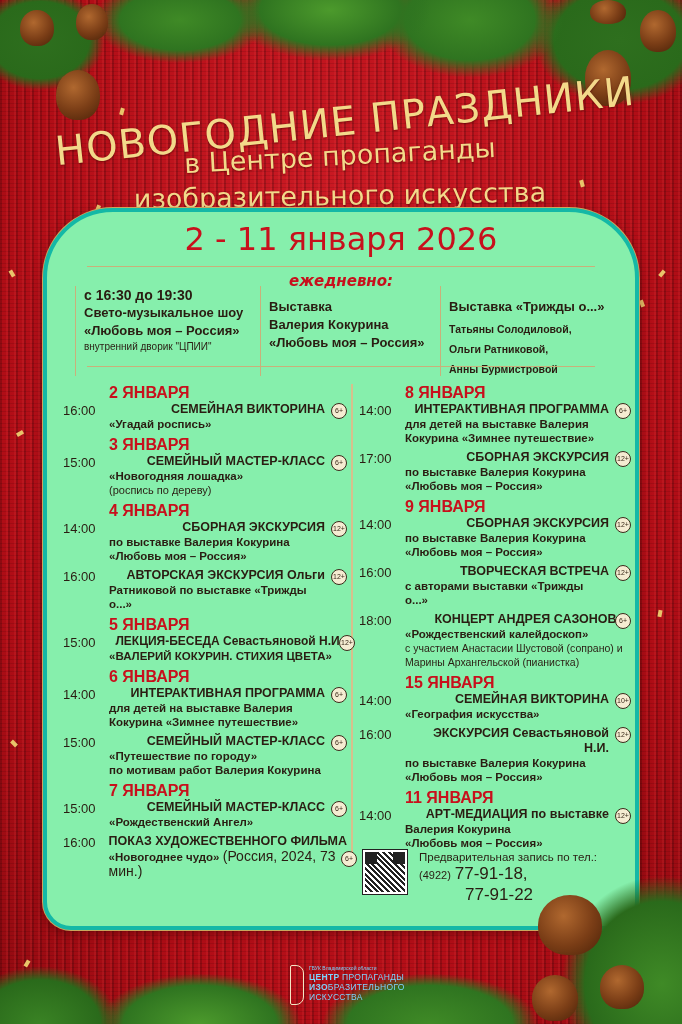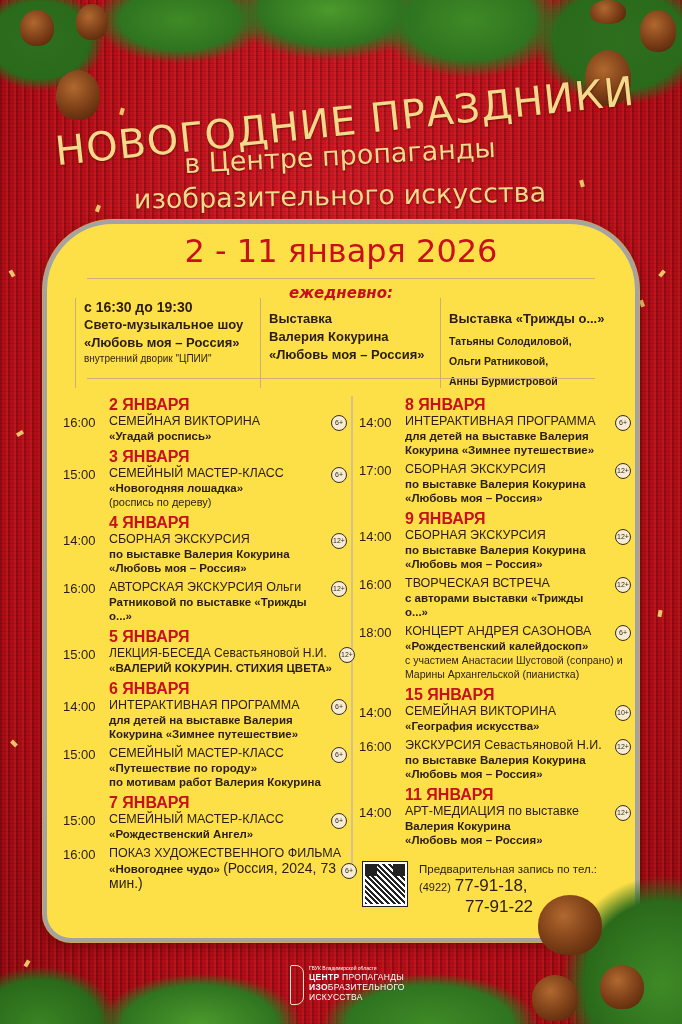--- a/index.html
+++ b/index.html
@@ -53,23 +53,23 @@
     .title-sub {
       position: absolute; left: 100px; width: 480px; text-align: center;
       color: #f3d98a; font-size: 27px; font-family: "DejaVu Sans", sans-serif;
       text-shadow: 0 1px 2px rgba(80,0,0,0.6);
     }
     .title-sub.l1 { top: 140px; transform: rotate(-3deg); }
     .title-sub.l2 { top: 180px; transform: rotate(-1deg); }
 
     
     .panel {
-      position: absolute; left: 43px; top: 220px; width: 596px; height: 722px;
-      background: #fde047;
-      border: 4px solid #a3a3a3;
+      position: absolute; left: 43px; top: 208px; width: 596px; height: 722px;
+      background: #86efac;
+      border: 4px solid #14b8a6;
       border-radius: 70px 70px 28px 28px;
       box-shadow: 0 0 0 1px #c9a75e, 0 4px 12px rgba(60,0,0,0.45);
     }
     .dates {
       position: absolute; left: 0; right: 0; top: 8px; text-align: center;
       color: #c8101c; font-size: 32px; font-family: "DejaVu Sans", sans-serif;
     }
     .hr-top {
       position: absolute; left: 40px; right: 40px; top: 54px; height: 1px; background: #c9b07a;
     }
@@ -100,21 +100,21 @@
     .sched.left { left: 16px; width: 284px; }
     .sched.right { left: 312px; width: 272px; }
     .day { margin-bottom: 2px; }
     .day-title {
       color: #c8101c; font-weight: bold; font-size: 16px; line-height: 18px;
       padding-left: 46px;
     }
     .event { display: flex; position: relative; margin-bottom: 5px; }
     .ev-time { width: 46px; font-size: 13px; color: #2a1d12; line-height: 15px; padding-top: 1px; }
     .ev-body { flex: 1; padding-right: 22px; color: #2a1d12; }
-    .ev-head { font-size: 12.5px; font-weight: normal; line-height: 15px; }
+    .ev-head { font-size: 12.5px; font-weight: bold; line-height: 15px; text-align: right; }
     .ev-desc { font-size: 11.5px; font-weight: bold; line-height: 14px; }
     .ev-note { font-size: 11px; line-height: 14px; }
     .ev-note-inline { font-size: 14px; font-weight: normal; }
     .badge {
       position: absolute; right: 0; top: 1px;
       width: 16px; height: 16px; border-radius: 50%;
       border: 1px solid #3a2a1a; font-size: 7px; line-height: 14px;
       text-align: center; color: #3a2a1a; background: #f5ecd2;
     }
 
@@ -133,21 +133,21 @@
     .phone-code { font-size: 11px; margin-right: 4px; }
     .phone2 { padding-left: 46px; font-size: 17px; line-height: 20px; }
 
     .logo {
       position: absolute; left: 290px; top: 965px; display: flex; align-items: flex-start;
     }
     .logo-mark {
       width: 14px; height: 40px; border: 1.5px solid #f4e6c4; border-radius: 2px 8px 8px 2px;
       margin-right: 5px;
     }
-    .logo-text { color: #ffffff; }
+    .logo-text { color: #7dd3fc; }
     .logo-org { font-size: 5px; line-height: 7px; }
     .logo-line { font-size: 8.5px; line-height: 10px; letter-spacing: 0.3px; }
     .logo-line b { font-weight: bold; }
 
     .confetti { position: absolute; width: 4px; height: 7px; background: #e9c46a; }
   </style>
 </head>
 <body>
 
 <div class="poster">

